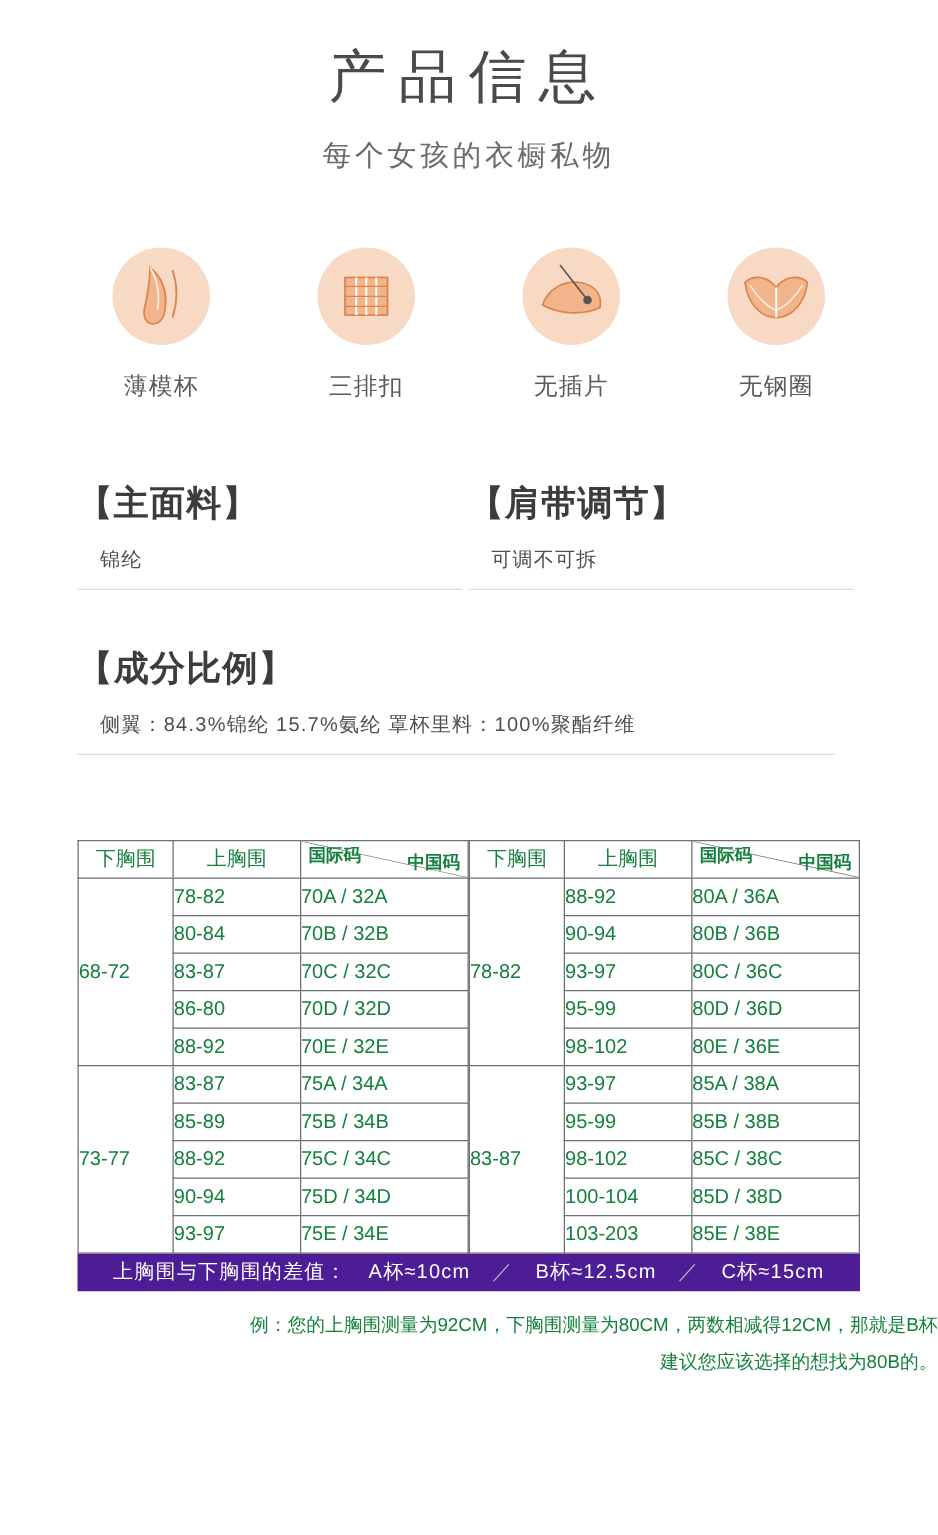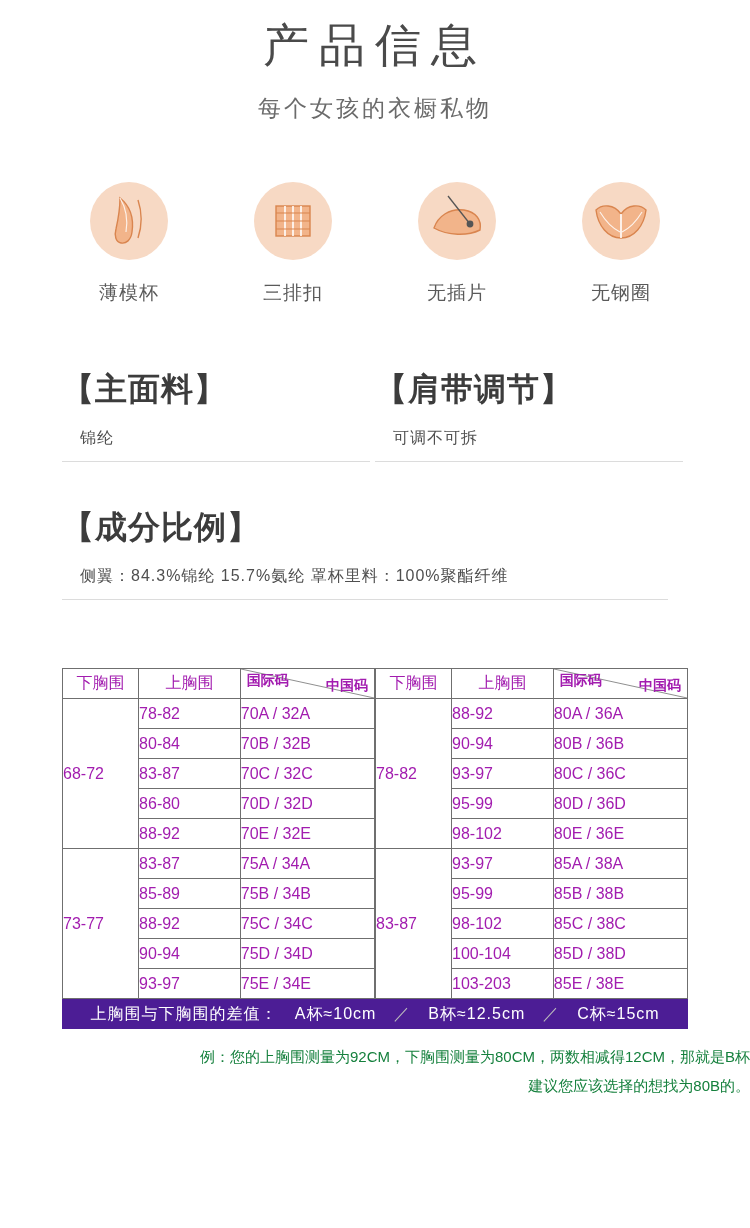--- a/index.html
+++ b/index.html
@@ -17,21 +17,21 @@
   }
   .page {
     width: 750px;
     height: 1228px;
     position: relative;
   }
 
   
   .header {
     text-align: center;
-    padding-top: 18px;
+    padding-top: 34px;
   }
   .title {
     font-size: 46px;
     letter-spacing: 10px;
     color: #4a4a4a;
     font-weight: normal;
     line-height: 1.2;
     margin: 0;
   }
   .subtitle {
@@ -73,21 +73,21 @@
     margin-top: 62px;
     padding: 0 62px;
   }
   .info-row {
     display: flex;
   }
   .info-col {
     flex: 1;
   }
   .info-head {
-    font-size: 32px;
+    font-size: 28px;
     color: #3c3c3c;
     letter-spacing: 1px;
     font-weight: bold;
   }
   .info-value {
     font-size: 16px;
     color: #4f4f4f;
     padding: 16px 0 12px 18px;
     border-bottom: 1px solid #dcdcdc;
     width: 290px;
@@ -106,21 +106,21 @@
     display: flex;
     width: 626px;
   }
   table.size {
     border-collapse: collapse;
     table-layout: fixed;
   }
   table.size td, table.size th {
     border: 1px solid #6f6f6f;
     font-size: 16px;
-    color: #a21caf;
+    color: #15803d;
     height: 29px;
     font-weight: normal;
     padding: 0;
   }
   .col-under { width: 76px; }
   .col-over  { width: 102px; }
   .col-code  { width: 135px; }
   .hdr-cell { font-weight: bold; font-size: 17px; }
   .diag {
     position: relative;

